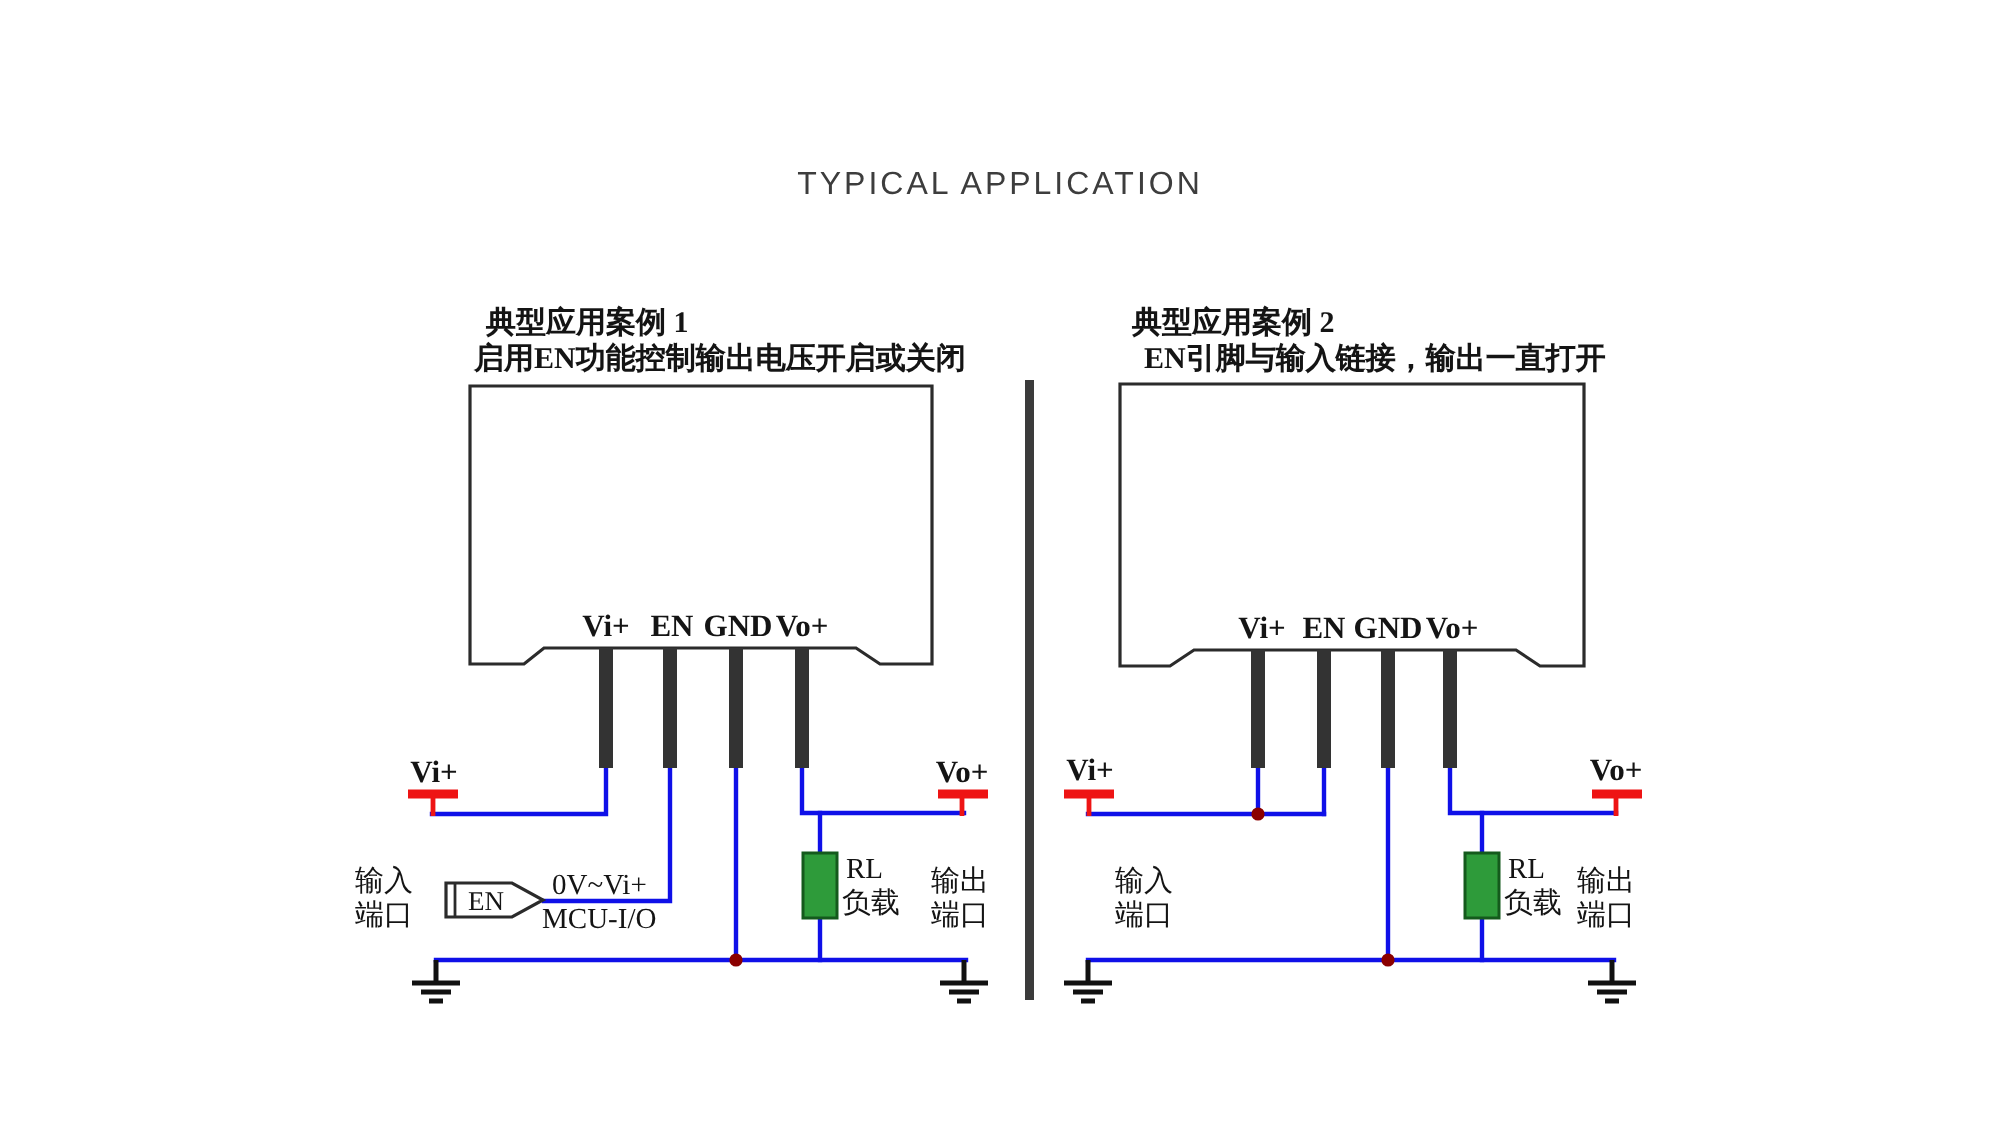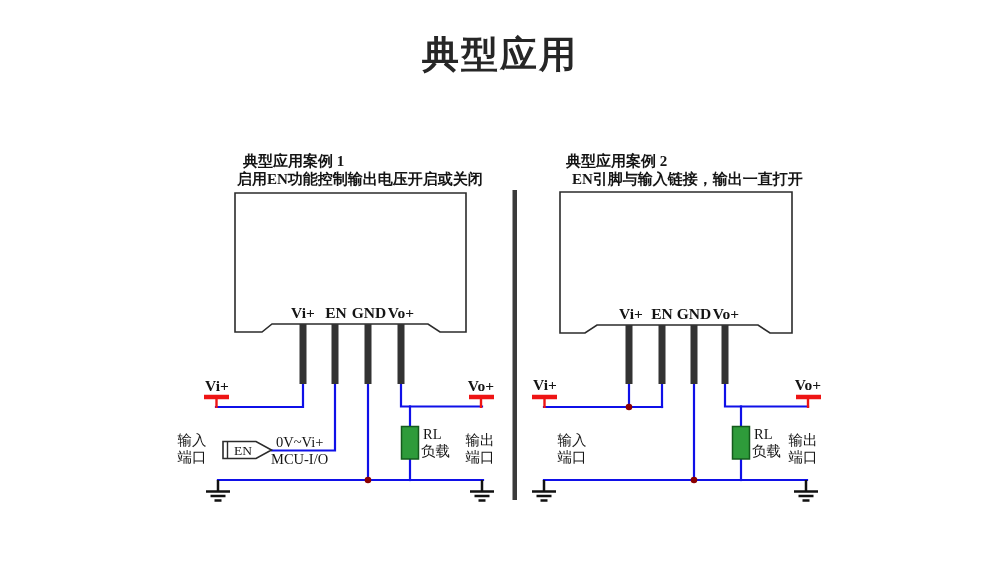--- a/index.html
+++ b/index.html
@@ -24,21 +24,21 @@
   .pinlbl{font-size:15.5px;font-weight:600;}
   .termlbl{font-size:15.5px;font-weight:600;}
   .cn{font-size:14.5px;}
   .sig{font-size:14.5px;}
   .enlbl{font-size:13.5px;}
 </style>
 </head>
 <body>
 
 <div id="page">
-  <div id="title">典型应用</div>
+  <div id="subtitle">TYPICAL APPLICATION</div>
 
   <svg width="1000" height="566" viewBox="0 0 1000 566">
 
     <g>
       <text class="lbl caption" x="243" y="166">典型应用案例 1</text>
       <text class="lbl caption" x="237" y="184">启用EN功能控制输出电压开启或关闭</text>
 
       <path class="box" d="M235,193 H466 V332 H440 L428,324 H272 L262,332 H235 Z"></path>
 
       <text class="lbl pinlbl" x="303" y="318" text-anchor="middle">Vi+</text>

